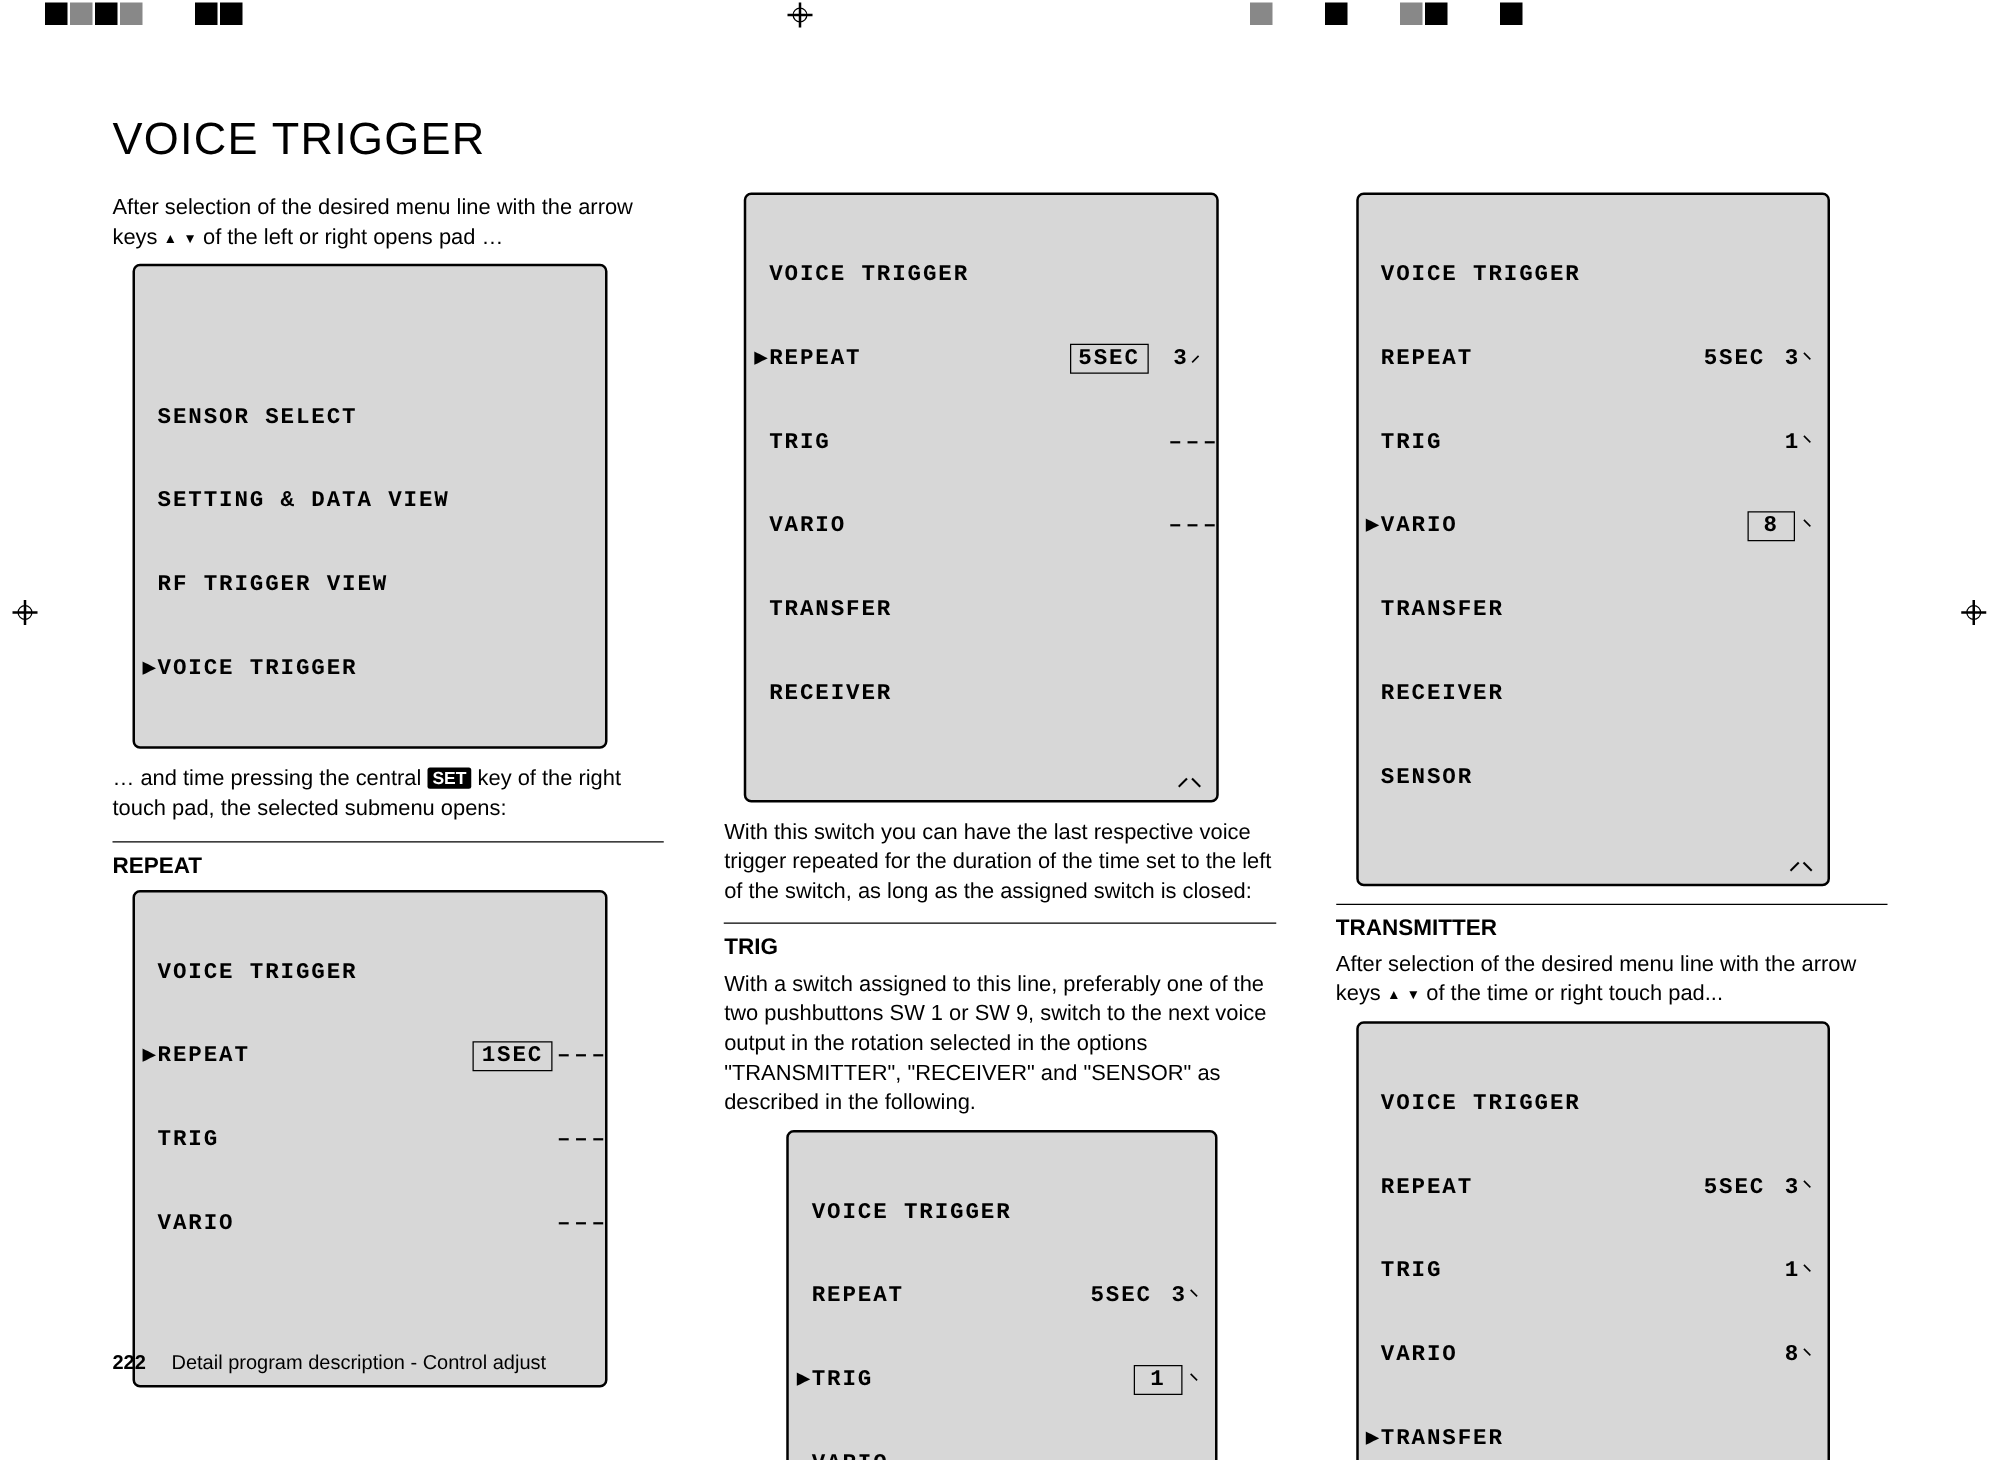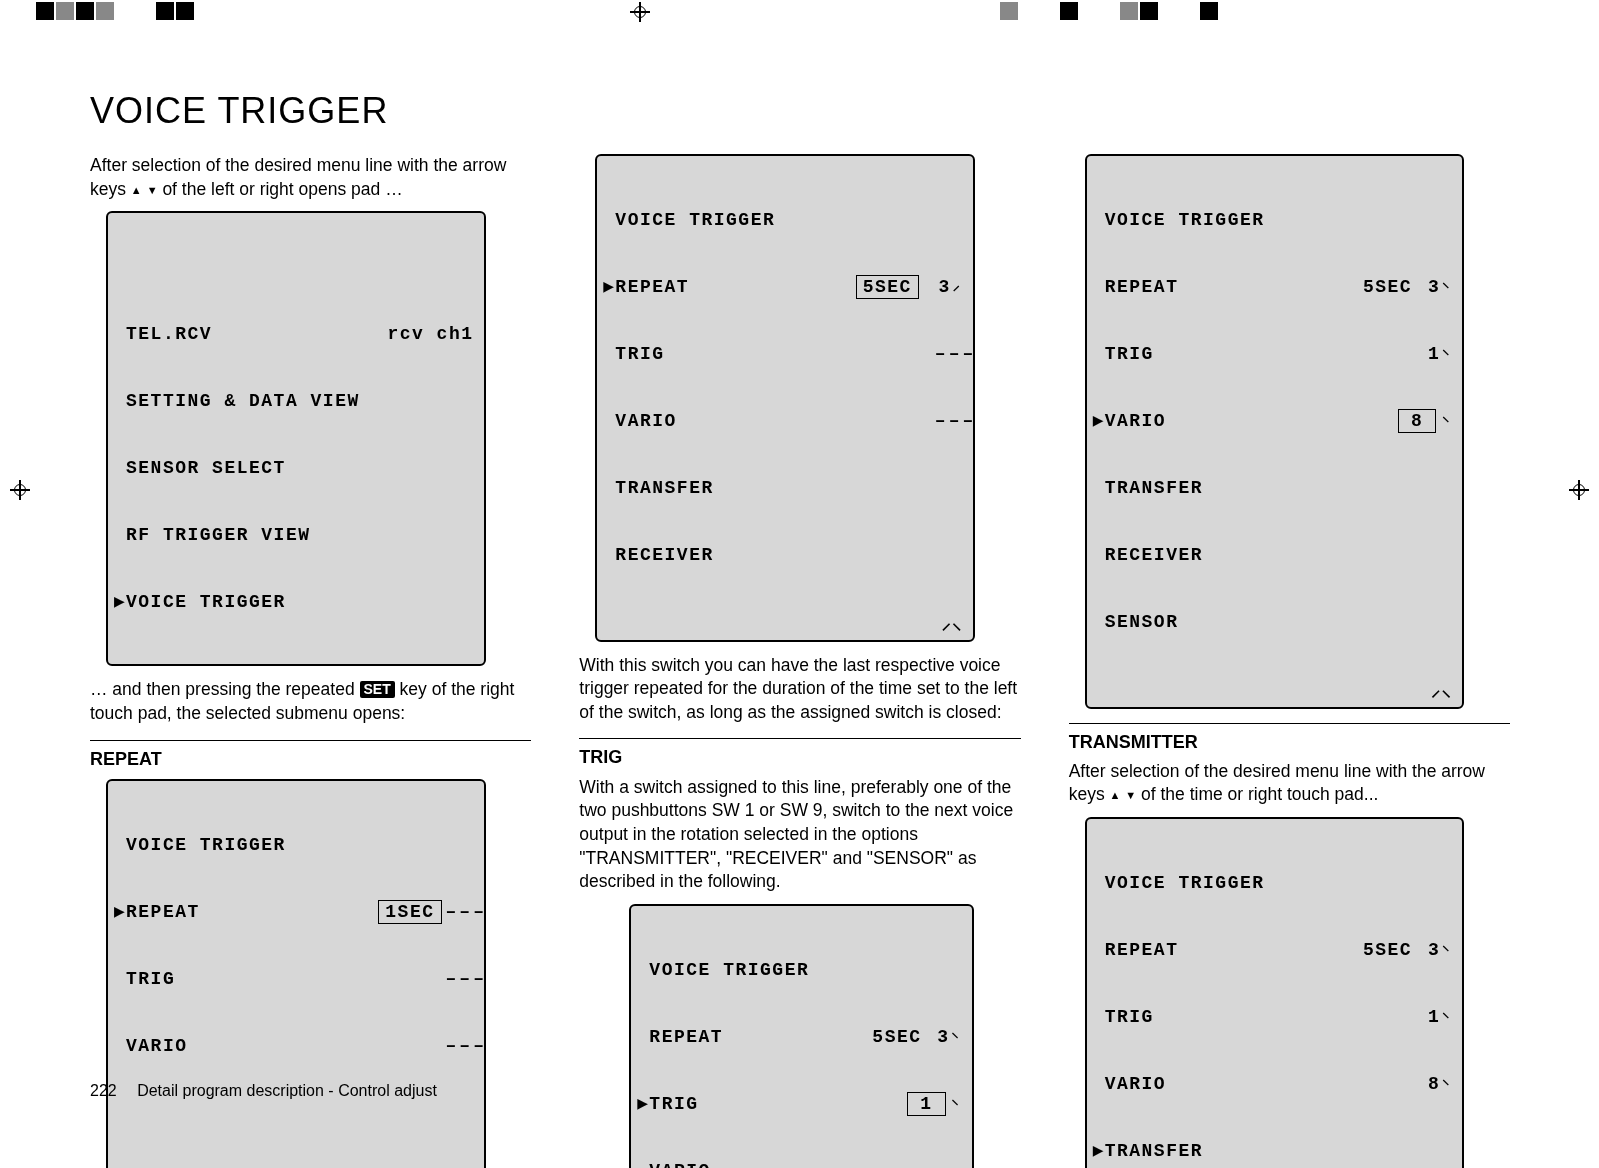--- a/index.html
+++ b/index.html
@@ -48,21 +48,21 @@
   .lcd .valbox { border: 1.5px solid #000; padding: 0 6px; margin-right: 4px; background: #d7d7d7; }
   .lcd .val { width: 60px; text-align: right; display: inline-block; }
   .lcd .sw { width: 28px; text-align: right; display: inline-block; }
   .lcd .swicon { display: inline-block; width: 10px; font-size: 14px; margin-left: 2px; }
   .lcd .corner { position: absolute; right: 10px; bottom: 4px; font-size: 18px;}
   .swdown::after { content: "⸝"; }
   .swup::after { content: "⸜"; position: relative; top: -3px; }
   .lcd .placeholder { letter-spacing: 3px; }
 
   .footerline { position: absolute; left: 0; bottom: -10px; font-size: 16px; }
-  .footerline .pn { display: inline-block; margin-right: 16px; }
+  .footerline .pn { display: inline-block; margin-right: 16px; font-weight: bold; }
   .footerline .ft { font-weight: 400; }
 </style>
 </head>
 <body>
 
 <div class="marks-top">
   <div class="sq" style="left:36px"></div>
     <div class="sq gray" style="left:56px"></div>
   <div class="sq" style="left:76px"></div>
     <div class="sq gray" style="left:96px"></div>
@@ -94,29 +94,28 @@
 
   <div class="columns">
 
     <div class="col">
       <p>
         <span>After selection of the desired menu line with the arrow keys </span><span class="arrow-up"></span> <span class="arrow-down"></span><span> of the left or right opens pad …</span>
       </p>
 
       <div class="lcd">
         <div class="row" style="height:12px"></div>
-        <div class="row"><span class="cursor"> </span><span class="label">TEL.RCV</span><span class="spacer"></span><span class="label">rcv ch1</span></div>
+        <div class="row"><span class="cursor"> </span><span class="label">SENSOR SELECT</span></div>
         <div class="row"><span class="cursor"> </span><span class="label">SETTING &amp; DATA VIEW</span></div>
-        <div class="row"><span class="cursor"> </span><span class="label">SENSOR SELECT</span></div>
         <div class="row"><span class="cursor"> </span><span class="label">RF TRIGGER VIEW</span></div>
         <div class="row"><span class="cursor">▶</span><span class="label">VOICE TRIGGER</span></div>
       </div>
 
       <p>
-        <span>… and then pressing the repeated </span><span class="key-set">SET</span><span> key of the right touch pad, the selected submenu opens:</span>
+        <span>… and time pressing the central </span><span class="key-set">SET</span><span> key of the right touch pad, the selected submenu opens:</span>
       </p>
 
       <div class="subhead">REPEAT</div>
 
       <div class="lcd">
         <div class="row"><span class="cursor"> </span><span class="label">VOICE TRIGGER</span></div>
         <div class="row"><span class="cursor">▶</span><span class="label">REPEAT</span><span class="spacer"></span><span class="valbox">1SEC</span><span class="sw placeholder">–––</span></div>
         <div class="row"><span class="cursor"> </span><span class="label">TRIG</span><span class="spacer"></span><span class="sw placeholder">–––</span></div>
         <div class="row"><span class="cursor"> </span><span class="label">VARIO</span><span class="spacer"></span><span class="sw placeholder">–––</span></div>
         

